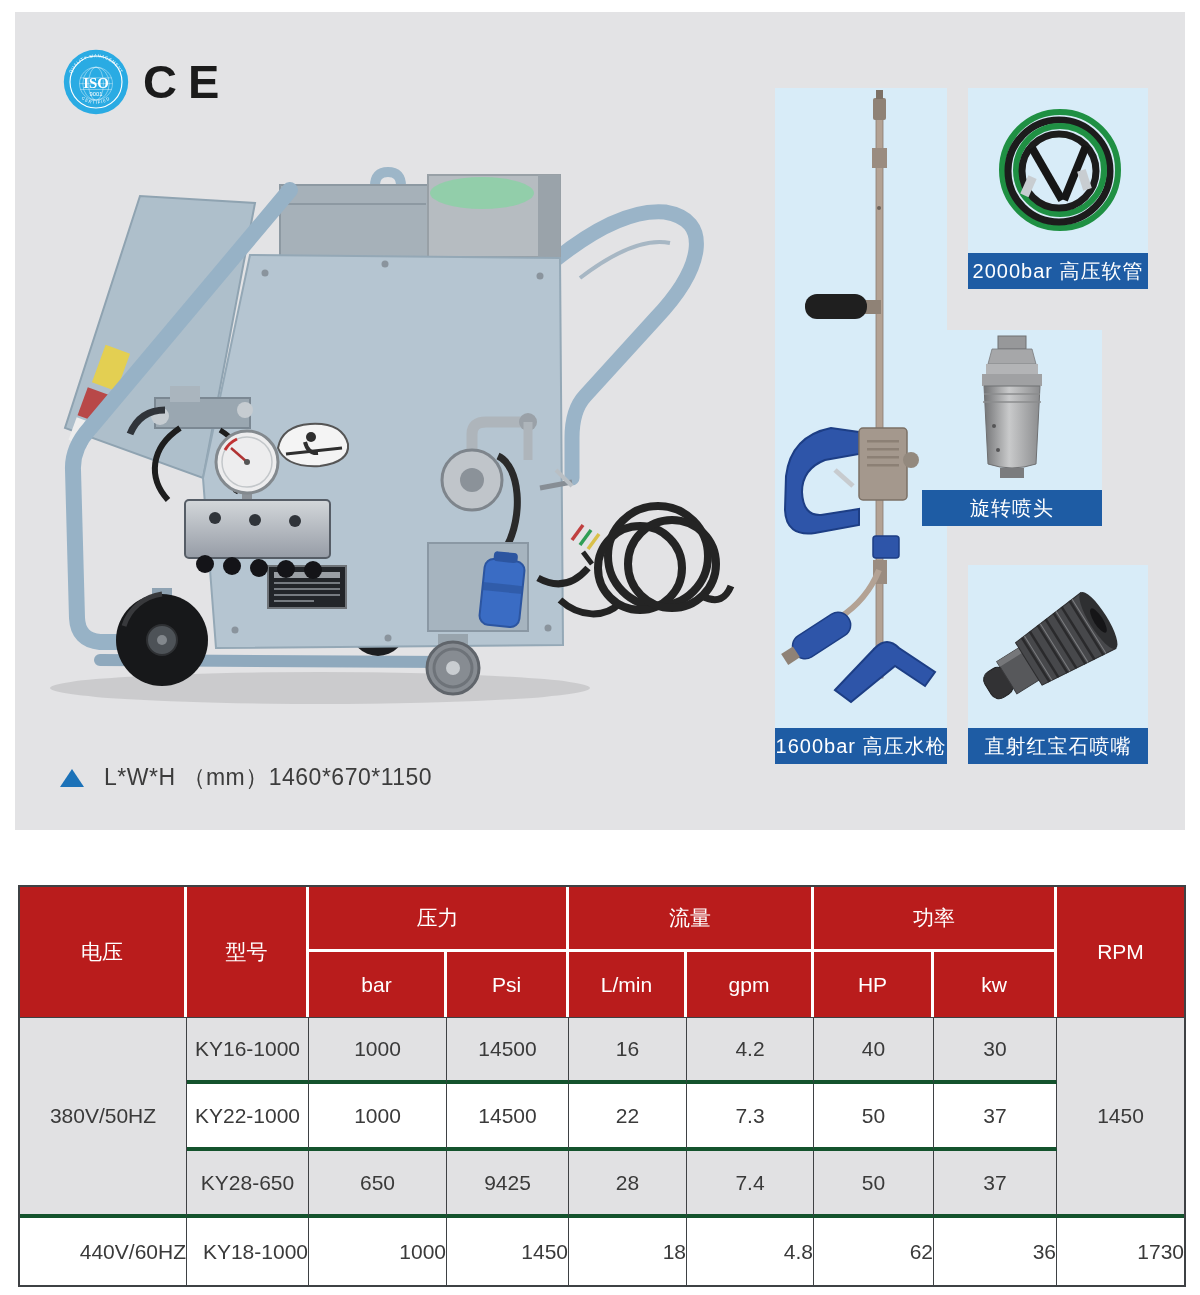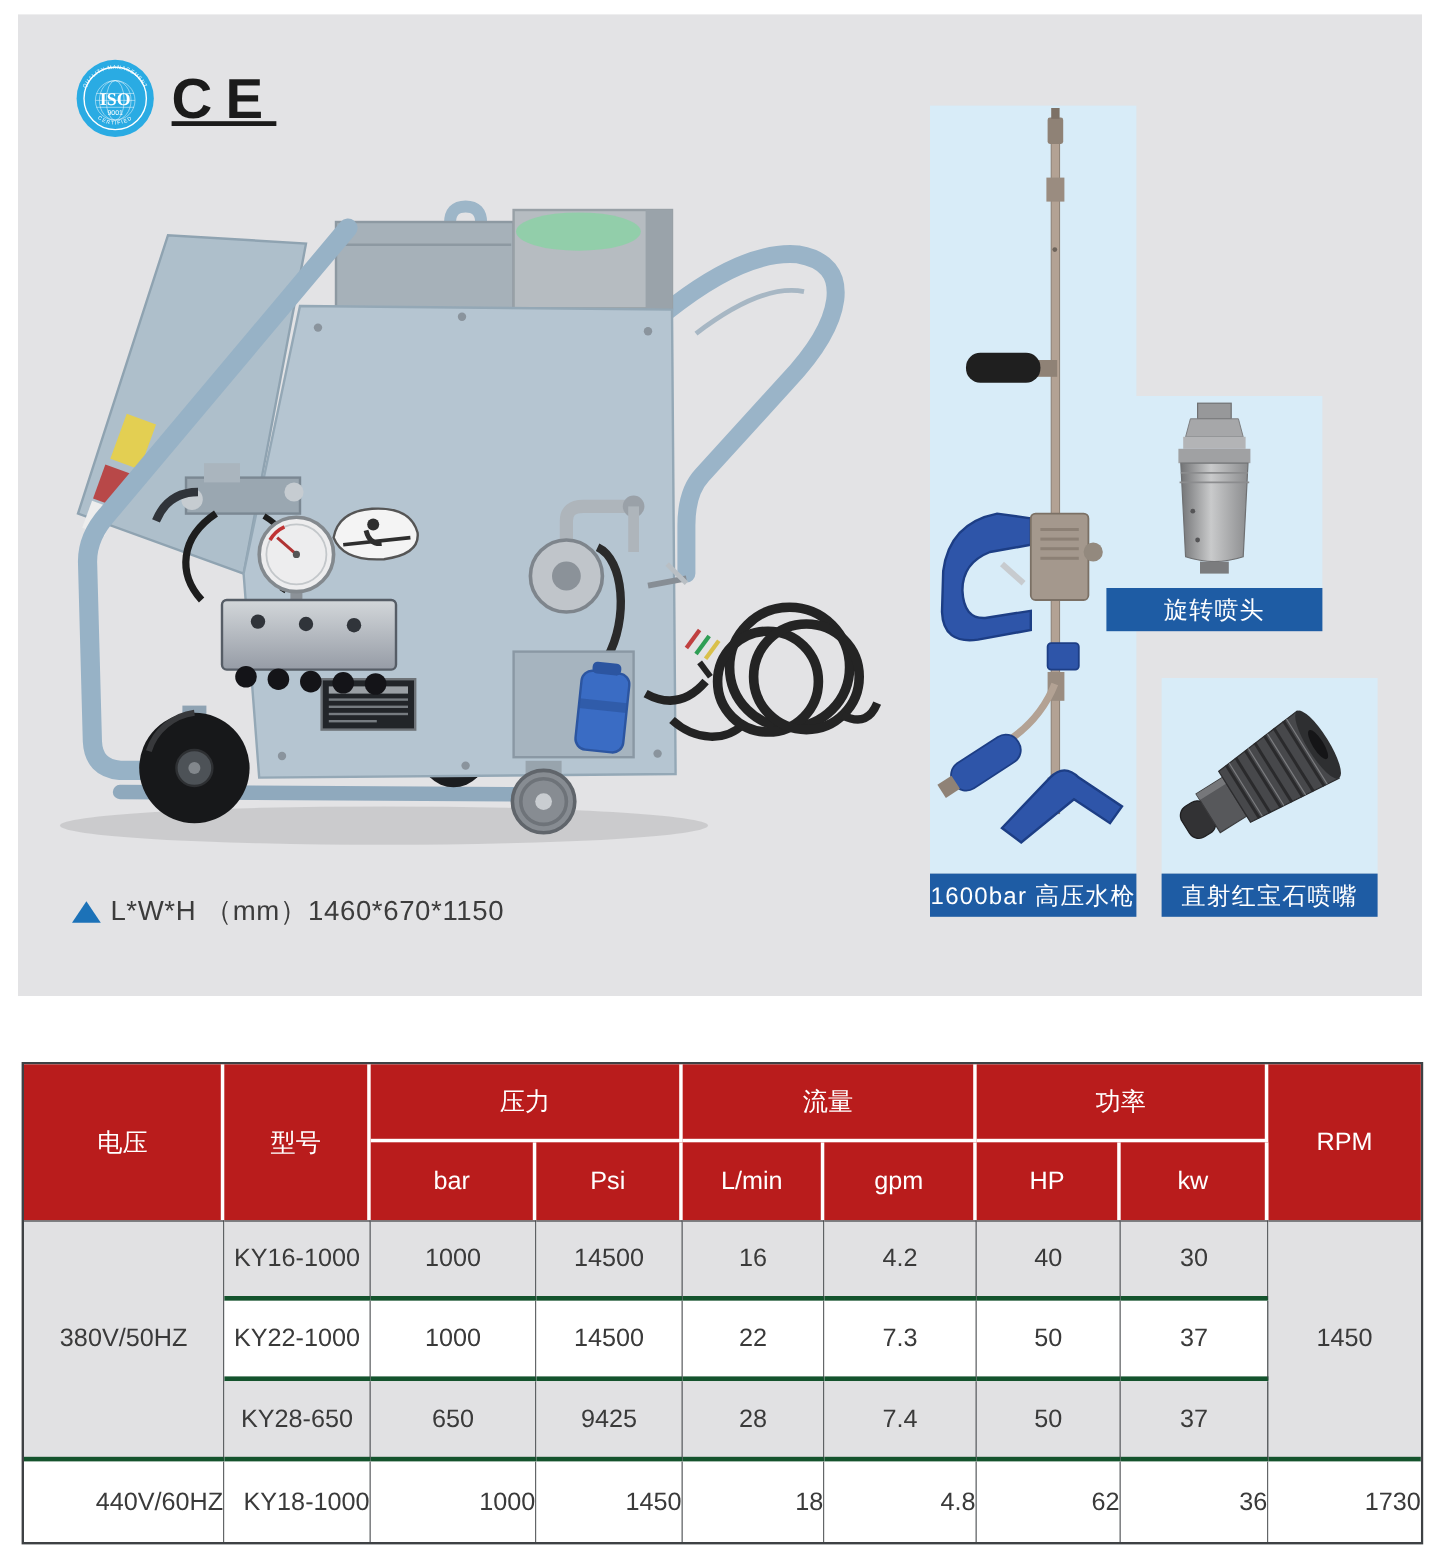--- a/index.html
+++ b/index.html
@@ -3,33 +3,33 @@
 <meta charset="utf-8">
 <style>
   html,body{margin:0;padding:0;background:#ffffff;}
   body{width:1200px;height:1295px;position:relative;font-family:"Liberation Sans","DejaVu Sans",sans-serif;-webkit-font-smoothing:antialiased;}
   .page{position:absolute;left:0;top:0;width:1200px;height:1295px;background:#ffffff;overflow:hidden;}
 
   
   .hero{position:absolute;left:15px;top:12px;width:1170px;height:818px;background:#e3e3e5;}
 
   .iso-badge{position:absolute;left:48px;top:37px;width:66px;height:66px;}
-  .ce-mark{position:absolute;left:128px;top:42px;font-size:47px;font-weight:700;letter-spacing:11px;color:#1b1b1b;text-decoration:underline;}
+  .ce-mark{position:absolute;left:128px;top:42px;font-size:47px;font-weight:700;letter-spacing:11px;color:#1b1b1b;}
 
   .machine{position:absolute;left:5px;top:136px;width:715px;height:585px;}
 
   .tile{position:absolute;display:flex;flex-direction:column;}
   .tile-img{background:#d8ecf8;flex:1;display:flex;align-items:center;justify-content:center;overflow:hidden;}
   .tile-caption{height:36px;background:#1e5ca4;color:#ffffff;font-size:20px;display:flex;align-items:center;justify-content:center;letter-spacing:1px;white-space:nowrap;}
   .tile-gun{left:760px;top:76px;width:172px;height:676px;}
   .tile-hose{left:953px;top:76px;width:180px;height:201px;}
   .tile-rotary{left:907px;top:318px;width:180px;height:196px;}
   .tile-ruby{left:953px;top:553px;width:180px;height:199px;}
 
-  .dim-note{position:absolute;left:45px;top:732px;display:flex;align-items:center;gap:8px;justify-content:center;}
+  .dim-note{position:absolute;left:45px;top:750px;display:flex;align-items:center;gap:20px;justify-content:center;}
   .tri{width:0;height:0;border-left:12px solid transparent;border-right:12px solid transparent;border-bottom:18px solid #1c72b8;}
   .dim-text{font-size:23px;color:#3c3c3c;letter-spacing:0.5px;}
 
   
   .spec-wrap{position:absolute;left:18px;top:885px;}
   table.spec{border-collapse:separate;border-spacing:0;border:2px solid #3e4144;table-layout:fixed;width:1164px;}
   table.spec thead tr{height:65px;}
   table.spec tbody tr{height:67px;}
   table.spec th{background:#b91c1c;color:#ffffff;font-weight:400;font-size:21px;text-align:center;vertical-align:middle;border-right:3px solid #ffffff;padding:0;}
   table.spec thead tr:first-child th:last-child{border-right:none;}
@@ -235,20 +235,35 @@
             <rect x="14" y="534" width="64" height="25" rx="12" fill="#2e55a9" stroke="#1d3e85" stroke-width="1.5"></rect>
             <rect x="2" y="540" width="14" height="13" fill="#8f8276"></rect>
           </g>
           <rect x="98" y="560" width="14" height="18" fill="#9a8c80"></rect>
           <path d="M 60 602 L 100 560 Q 112 548 124 560 L 160 584 L 150 598 L 120 578 L 76 614 Z" fill="#2e55a9" stroke="#1d3e85" stroke-width="2"></path>
         </svg>
       </div>
       <div class="tile-caption">1600bar 高压水枪</div>
     </div>
 
+    <div class="tile tile-hose">
+      <div class="tile-img">
+        <svg width="180" height="165" viewBox="0 0 180 165">
+          <circle cx="92" cy="82" r="58" fill="none" stroke="#1f9043" stroke-width="6"></circle>
+          <circle cx="91" cy="83" r="51" fill="none" stroke="#1c1c1c" stroke-width="7"></circle>
+          <circle cx="92" cy="82" r="44" fill="none" stroke="#1f9043" stroke-width="6"></circle>
+          <circle cx="91" cy="83" r="37" fill="none" stroke="#1c1c1c" stroke-width="7"></circle>
+          <path d="M 64 60 L 94 112" stroke="#161616" stroke-width="8"></path>
+          <path d="M 118 58 L 96 112" stroke="#161616" stroke-width="8"></path>
+          <rect x="56" y="88" width="9" height="20" fill="#c8cdd1" transform="rotate(24 60 98)"></rect>
+          <rect x="112" y="82" width="9" height="20" fill="#c8cdd1" transform="rotate(-18 116 92)"></rect>
+        </svg>
+      </div>
+      <div class="tile-caption">2000bar 高压软管</div>
+    </div>
 
     <div class="tile tile-rotary">
       <div class="tile-img">
         <svg width="180" height="160" viewBox="0 0 180 160">
           <defs>
             <linearGradient id="steelGrad" x1="0" y1="0" x2="1" y2="0">
               <stop offset="0" stop-color="#737476"></stop>
                 <stop offset="0.45" stop-color="#c9cacb"></stop>
                 <stop offset="1" stop-color="#8b8c8e"></stop>
             </linearGradient>

